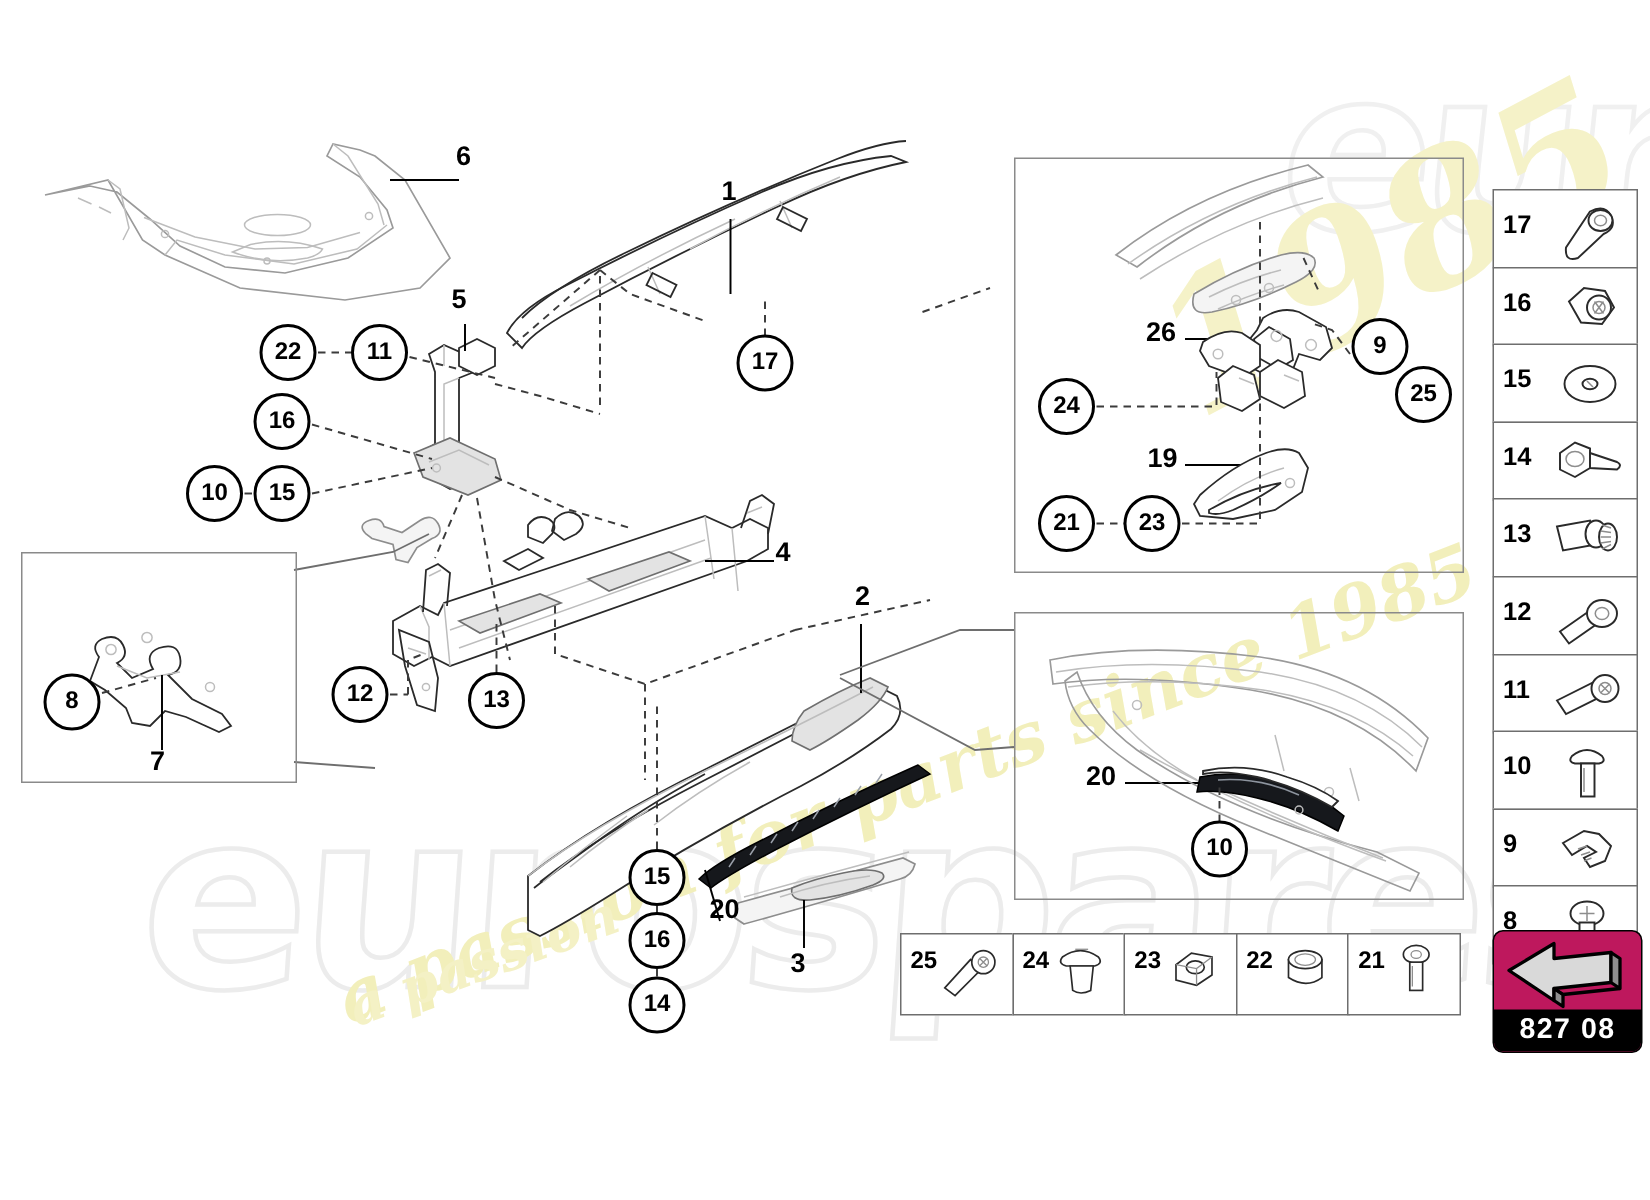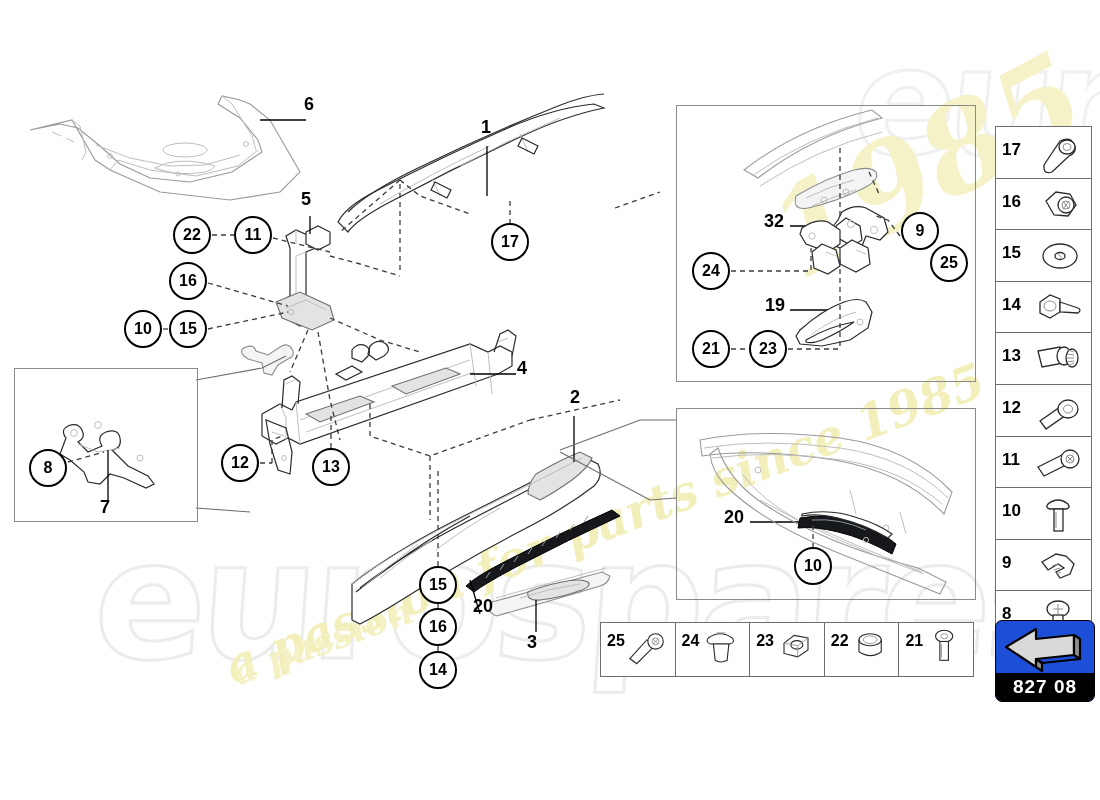--- a/index.html
+++ b/index.html
@@ -48,21 +48,21 @@
   
   #botstrip{position:absolute;left:600px;top:622px;height:55px;display:flex;}
   .bcell{position:relative;width:76px;height:55px;border:1.4px solid #6e6e6e;
          margin-left:-1.4px;background:#fff;box-sizing:border-box;}
   .bcell:first-child{margin-left:0;}
   .bnum{position:absolute;left:6px;top:9px;font-size:16px;font-weight:700;}
   .bico{position:absolute;right:4px;top:3px;width:48px;height:48px;}
 
   
   #logobox{position:absolute;left:995px;top:620px;width:98px;height:80px;
-           border:1.6px solid #000;border-radius:7px;overflow:hidden;background:#1d4ed8;}
+           border:1.6px solid #000;border-radius:7px;overflow:hidden;background:#be185d;}
   #logoarrow{position:absolute;left:0;top:0;width:98px;height:52px;}
   #logonum{position:absolute;left:0;top:52px;width:98px;height:28px;background:#000;
            color:#fff;font-size:19px;font-weight:700;display:flex;
            align-items:center;justify-content:center;letter-spacing:1px;}
 
   svg{display:block;overflow:visible;}
   .ln{fill:none;stroke:#2a2a2a;stroke-width:1.2;}
   .ln-l{fill:none;stroke:#9a9a9a;stroke-width:1.1;}
   .ln-t{fill:none;stroke:#bdbdbd;stroke-width:1;}
   .fillw{fill:#fff;stroke:#2a2a2a;stroke-width:1.2;}
@@ -314,21 +314,21 @@
       <div class="lbl" style="left: 570px; top: 387px;">2</div>
       <div class="cir" style="left: 221px; top: 444px;">12</div>
       <div class="cir" style="left: 312px; top: 448px;">13</div>
       <div class="cir" style="left: 419px; top: 566px;">15</div>
       <div class="cir" style="left: 419px; top: 608px;">16</div>
       <div class="cir" style="left: 419px; top: 651px;">14</div>
       <div class="lbl" style="left: 473px; top: 596px;">20</div>
       <div class="lbl" style="left: 527px; top: 632px;">3</div>
       <div class="cir" style="left: 29px; top: 449px;">8</div>
       <div class="lbl" style="left: 100px; top: 497px;">7</div>
-      <div class="lbl" style="left: 764px; top: 211px;">32</div>
+      <div class="lbl" style="left: 764px; top: 211px;">26</div>
       <div class="lbl" style="left: 765px; top: 295px;">19</div>
       <div class="cir" style="left: 692px; top: 252px;">24</div>
       <div class="cir" style="left: 901px; top: 212px;">9</div>
       <div class="cir" style="left: 930px; top: 244px;">25</div>
       <div class="cir" style="left: 692px; top: 330px;">21</div>
       <div class="cir" style="left: 749px; top: 330px;">23</div>
       <div class="lbl" style="left: 724px; top: 507px;">20</div>
       <div class="cir" style="left: 794px; top: 547px;">10</div>
     </div>
 

